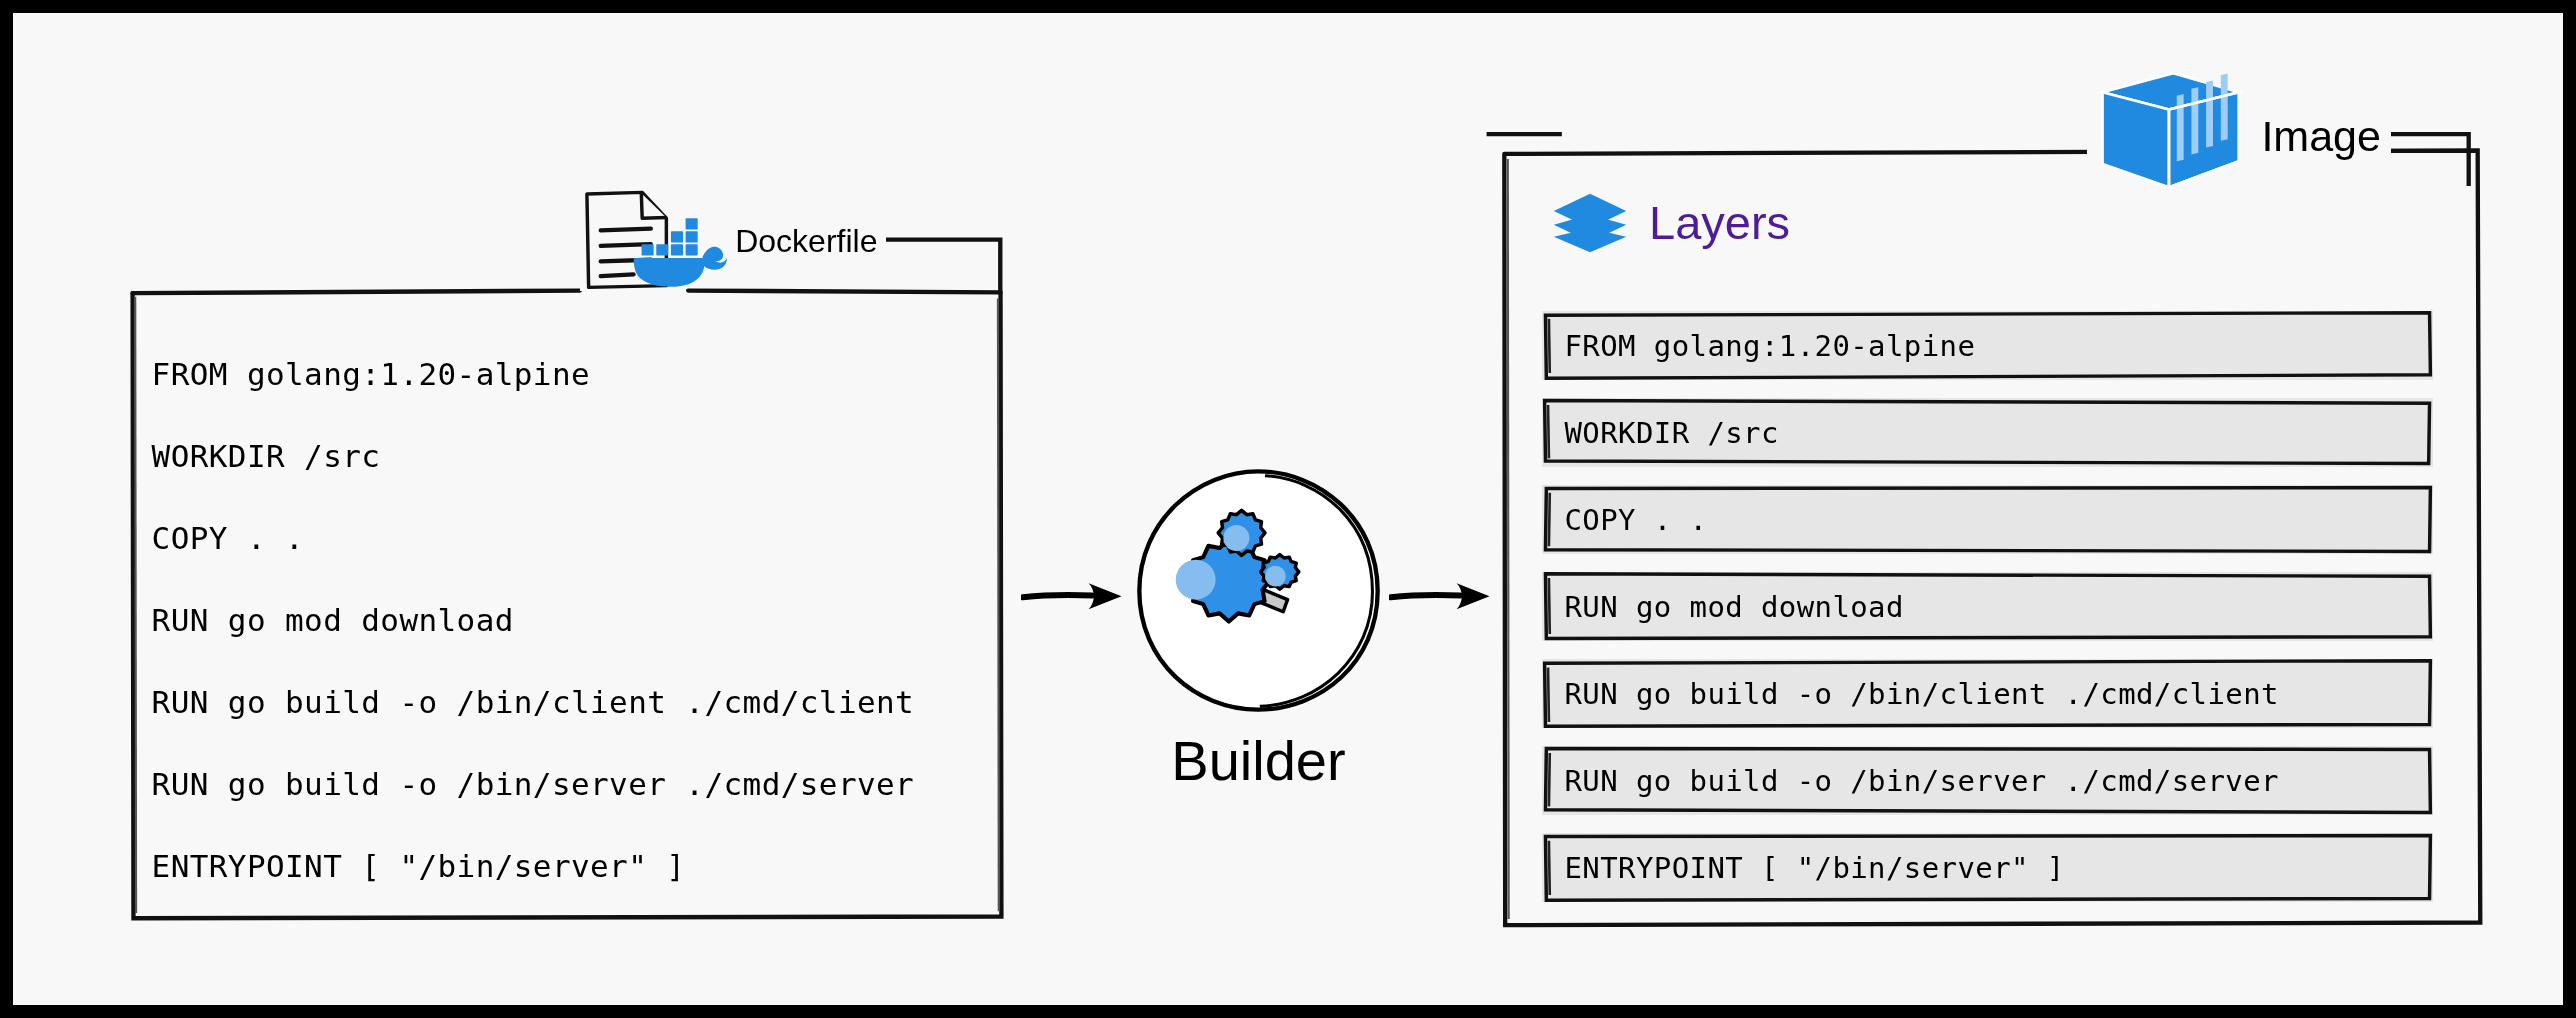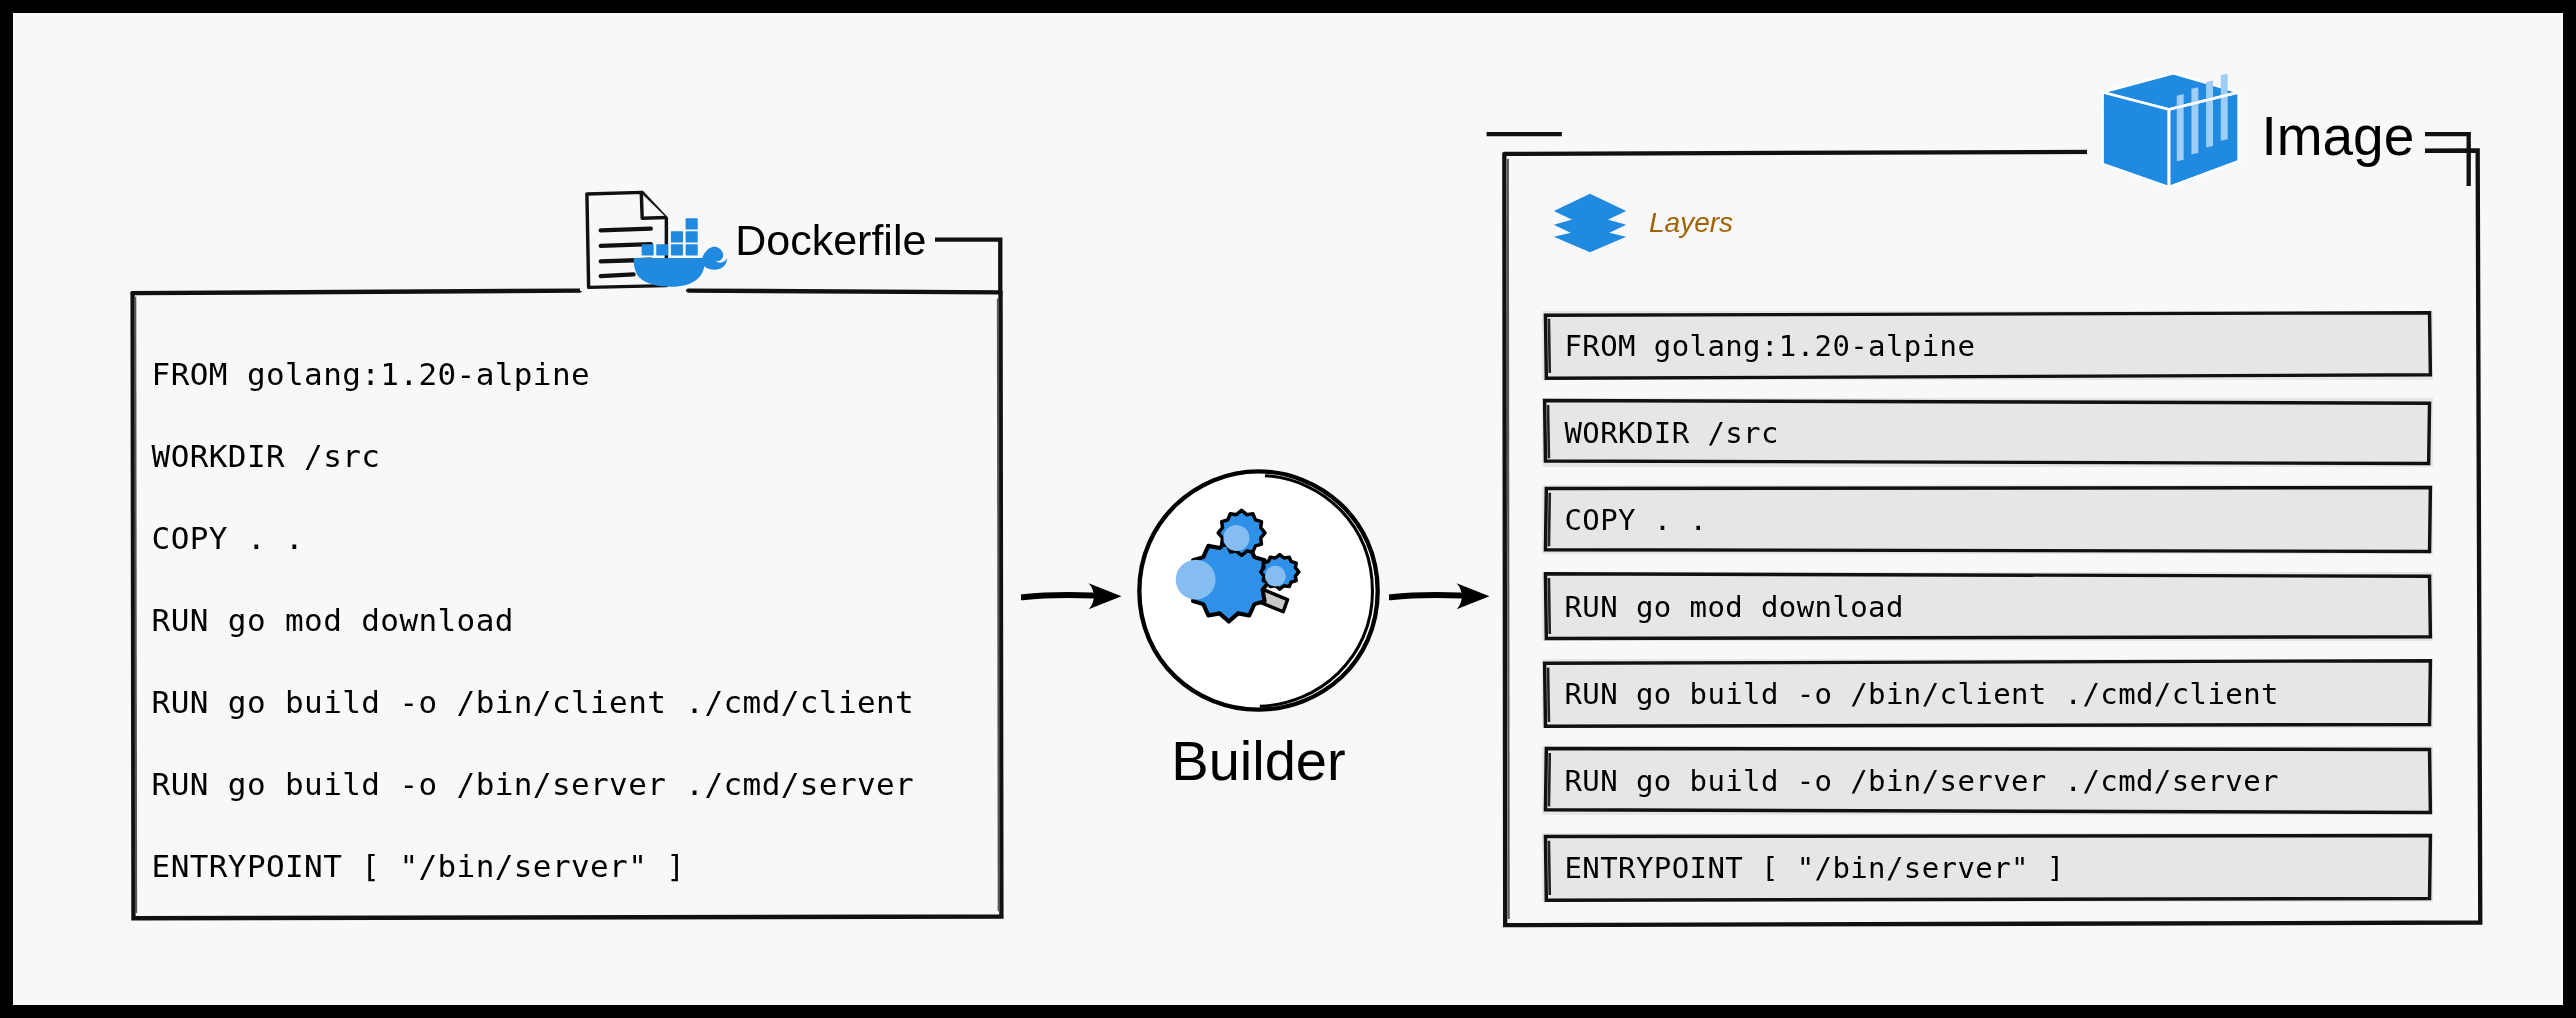--- a/index.html
+++ b/index.html
@@ -80,21 +80,21 @@
     left: 567px;
     top: 170px;
     display: flex;
     align-items: center;
     height: 112px;
     z-index: 6;
   }
 
   #dockerfile-label .lbl-text {
     font-family: "Liberation Sans", sans-serif;
-    font-size: 43px;
+    font-size: 32px;
     color: #000000;
     background: #f8f8f8;
     padding: 0 8.7px 0 5.2px;
     line-height: 1;
     position: relative;
     top: 1.7px;
   }
 
   .doc-icon {
     position: relative;
@@ -158,24 +158,23 @@
     display: flex;
     align-items: center;
     gap: 21px;
     height: 67px;
   }
 
   .layers-icon { width: 76px; height: 62px; flex: 0 0 auto; }
 
   #layers-head .lbl-text {
     font-family: "Liberation Sans", sans-serif;
-    font-size: 28px;
-    color: #a16207;
+    font-size: 47px;
+    color: #4c1d95;
     line-height: 1;
-    font-style: italic;
   }
 
   #layer-list {
     position: absolute;
     left: 42px;
     top: 164px;
     width: 891px;
   }
 
   .layer-box {
@@ -206,21 +205,21 @@
     left: 2074px;
     top: 43px;
     display: flex;
     align-items: center;
     height: 151px;
     z-index: 6;
   }
 
   #image-label .lbl-text {
     font-family: "Liberation Sans", sans-serif;
-    font-size: 55px;
+    font-size: 43px;
     color: #000000;
     background: #f8f8f8;
     padding: 0 10.4px;
     line-height: 1;
     position: relative;
     top: 5.2px;
   }
 
   .container-icon {
     width: 164px;

